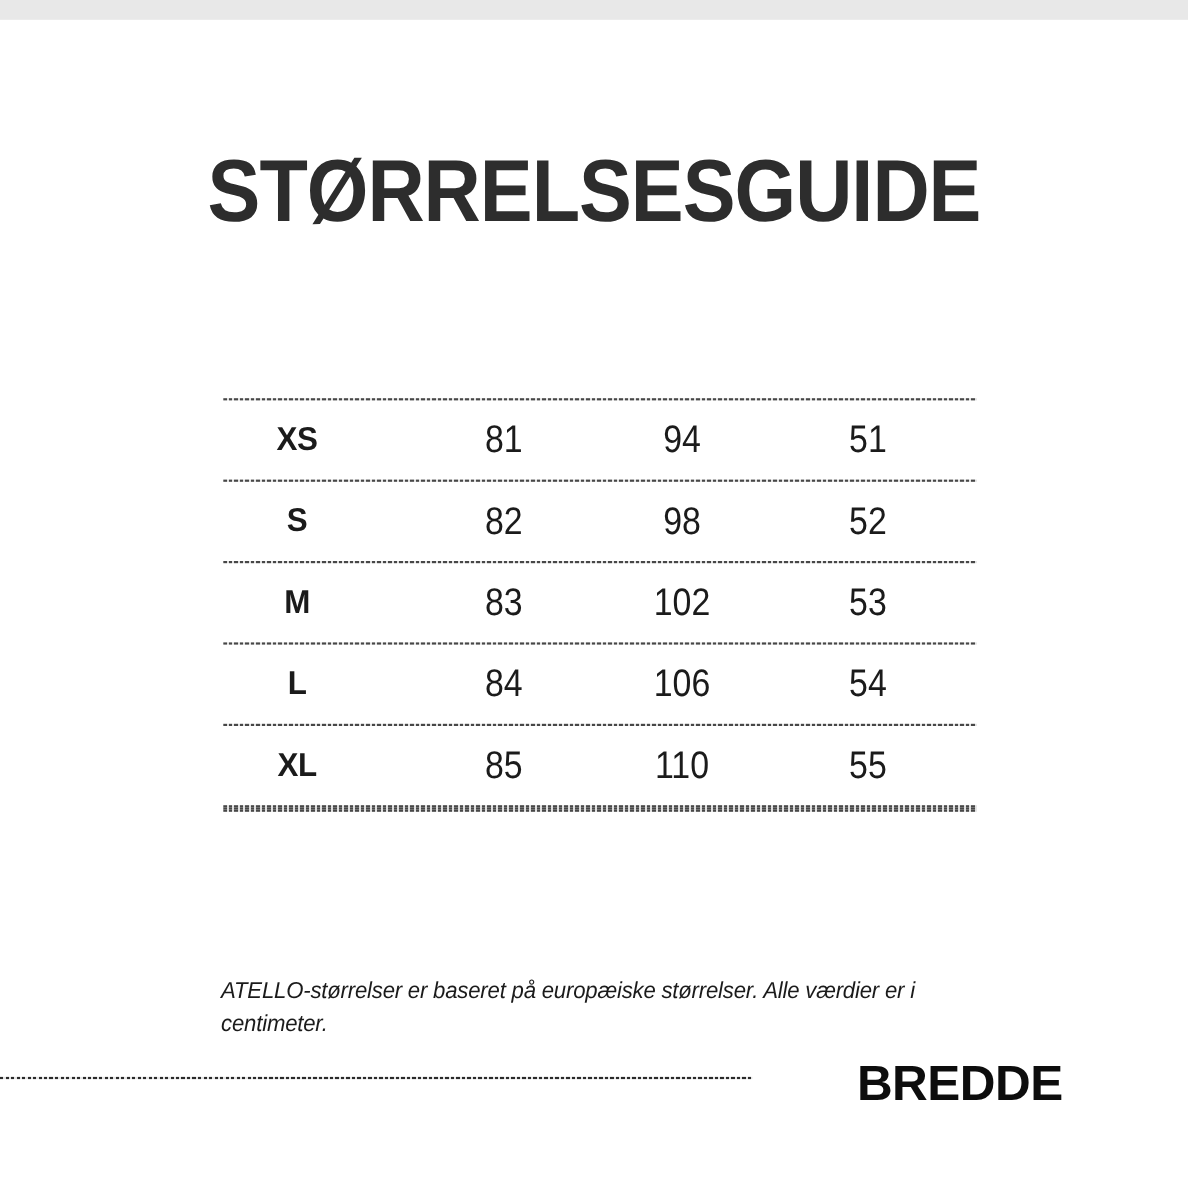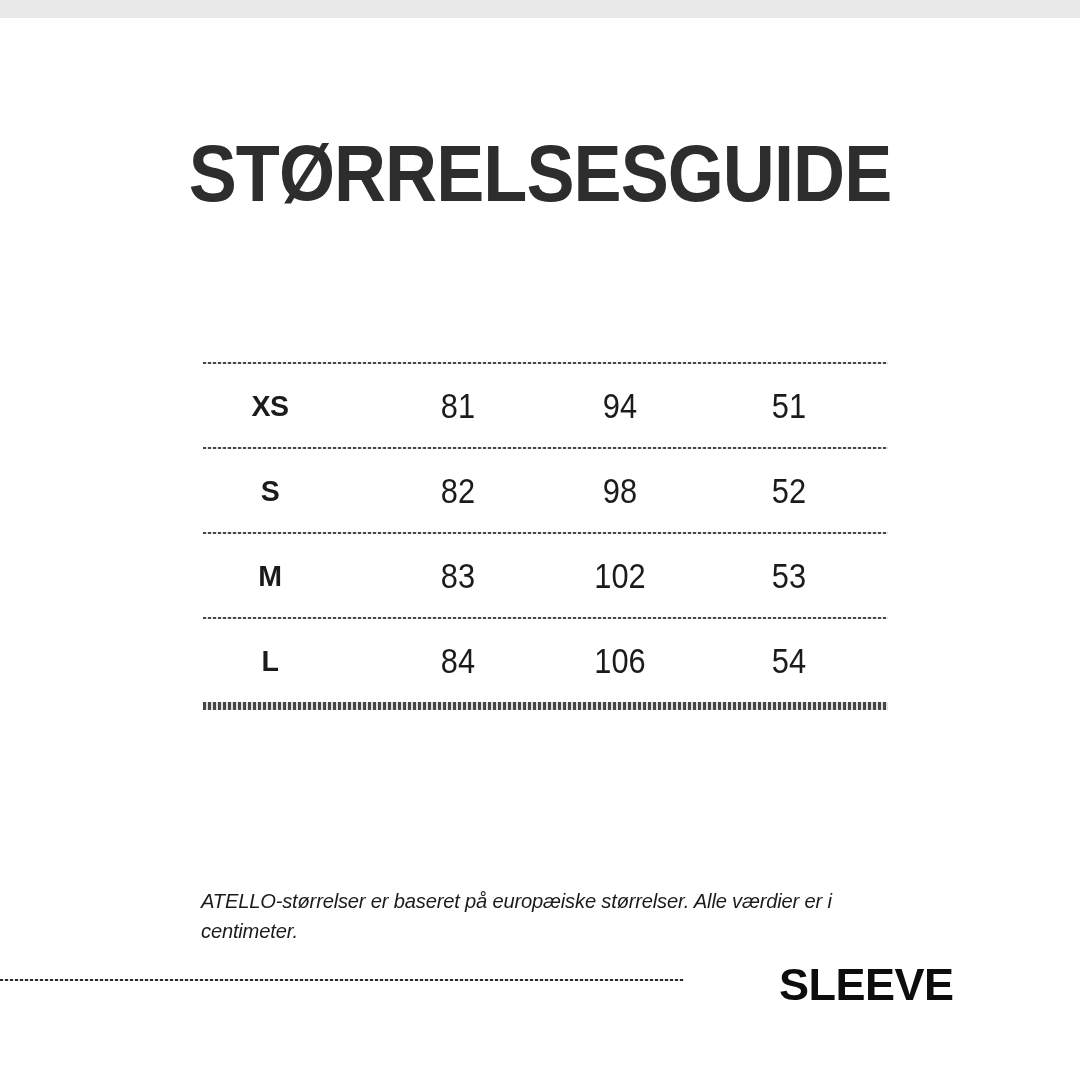--- a/index.html
+++ b/index.html
@@ -47,21 +47,21 @@
     height: 52px;
   }
   .tbody {
     position: absolute;
     top: 344px;
     left: 203px;
     width: 685px;
   }
   .trow {
     position: relative;
-    height: 83px;
+    height: 72px;
   }
   .cell {
     position: absolute;
     top: 50%;
     transform: translate(-50%, -50%);
     white-space: nowrap;
     color: var(--text-color);
   }
   
   .col0 { left: 67px; }
@@ -180,29 +180,35 @@
 
   <div class="trow">
     <div class="cell size-cell col0">L</div>
     <div class="cell value-cell col1">84</div>
     <div class="cell value-cell col2">106</div>
     <div class="cell value-cell col3">54</div>
   </div>
 
   <div class="divider"></div>
 
+  <div class="trow">
+    <div class="cell size-cell col0">XL</div>
+    <div class="cell value-cell col1">85</div>
+    <div class="cell value-cell col2">110</div>
+    <div class="cell value-cell col3">55</div>
+  </div>
 
   <div class="divider"></div>
 
 
   <div class="divider"></div>
 
 
   <div class="divider"></div>
 </div>
 
   <p class="footnote">ATELLO-størrelser er baseret på europæiske størrelser. Alle værdier er i centimeter.</p>
 
   <div class="bottom-rule"></div>
 
-  <div class="brand">SLEEVE</div>
+  <div class="brand">BREDDE</div>
 
 </div>
 
 </body></html>

